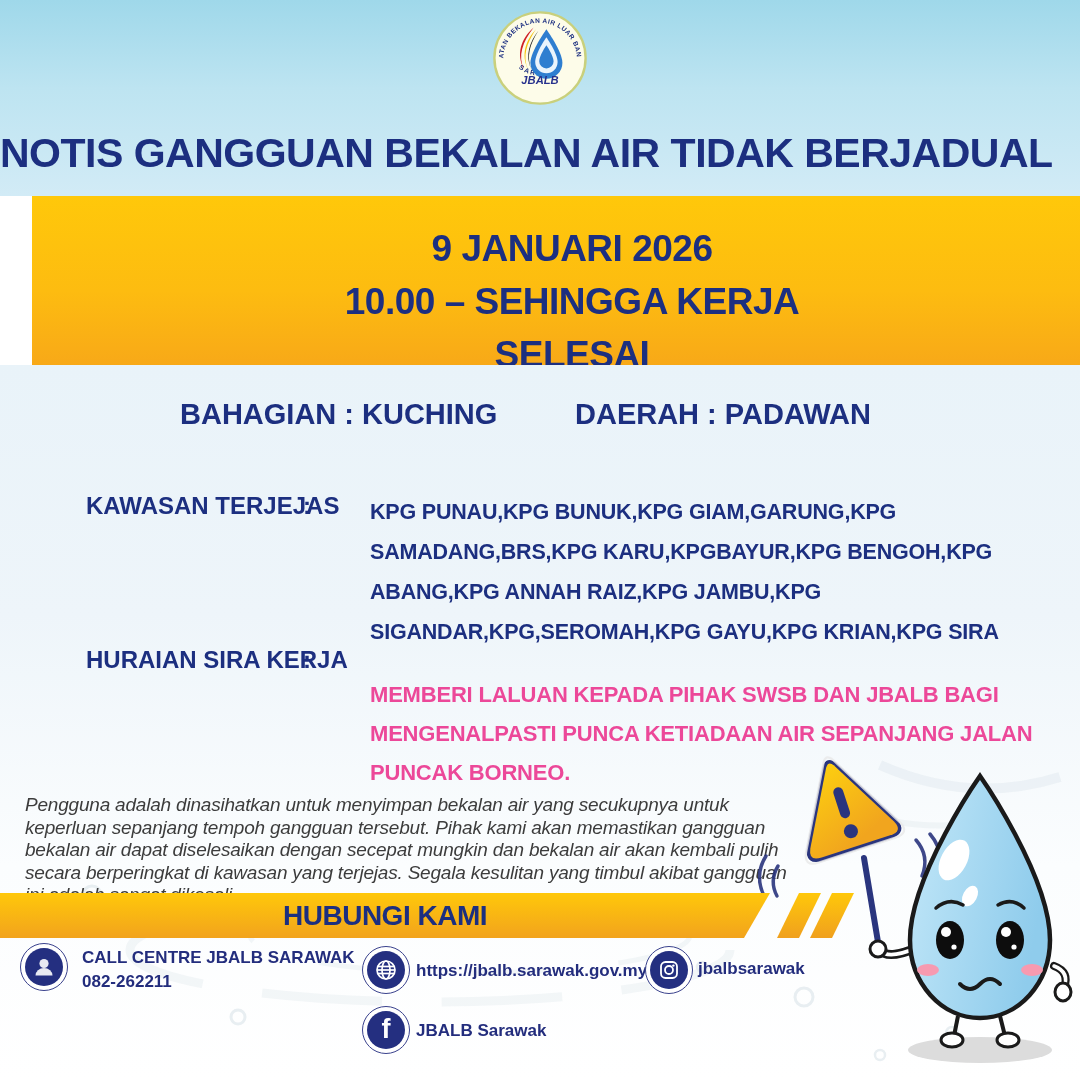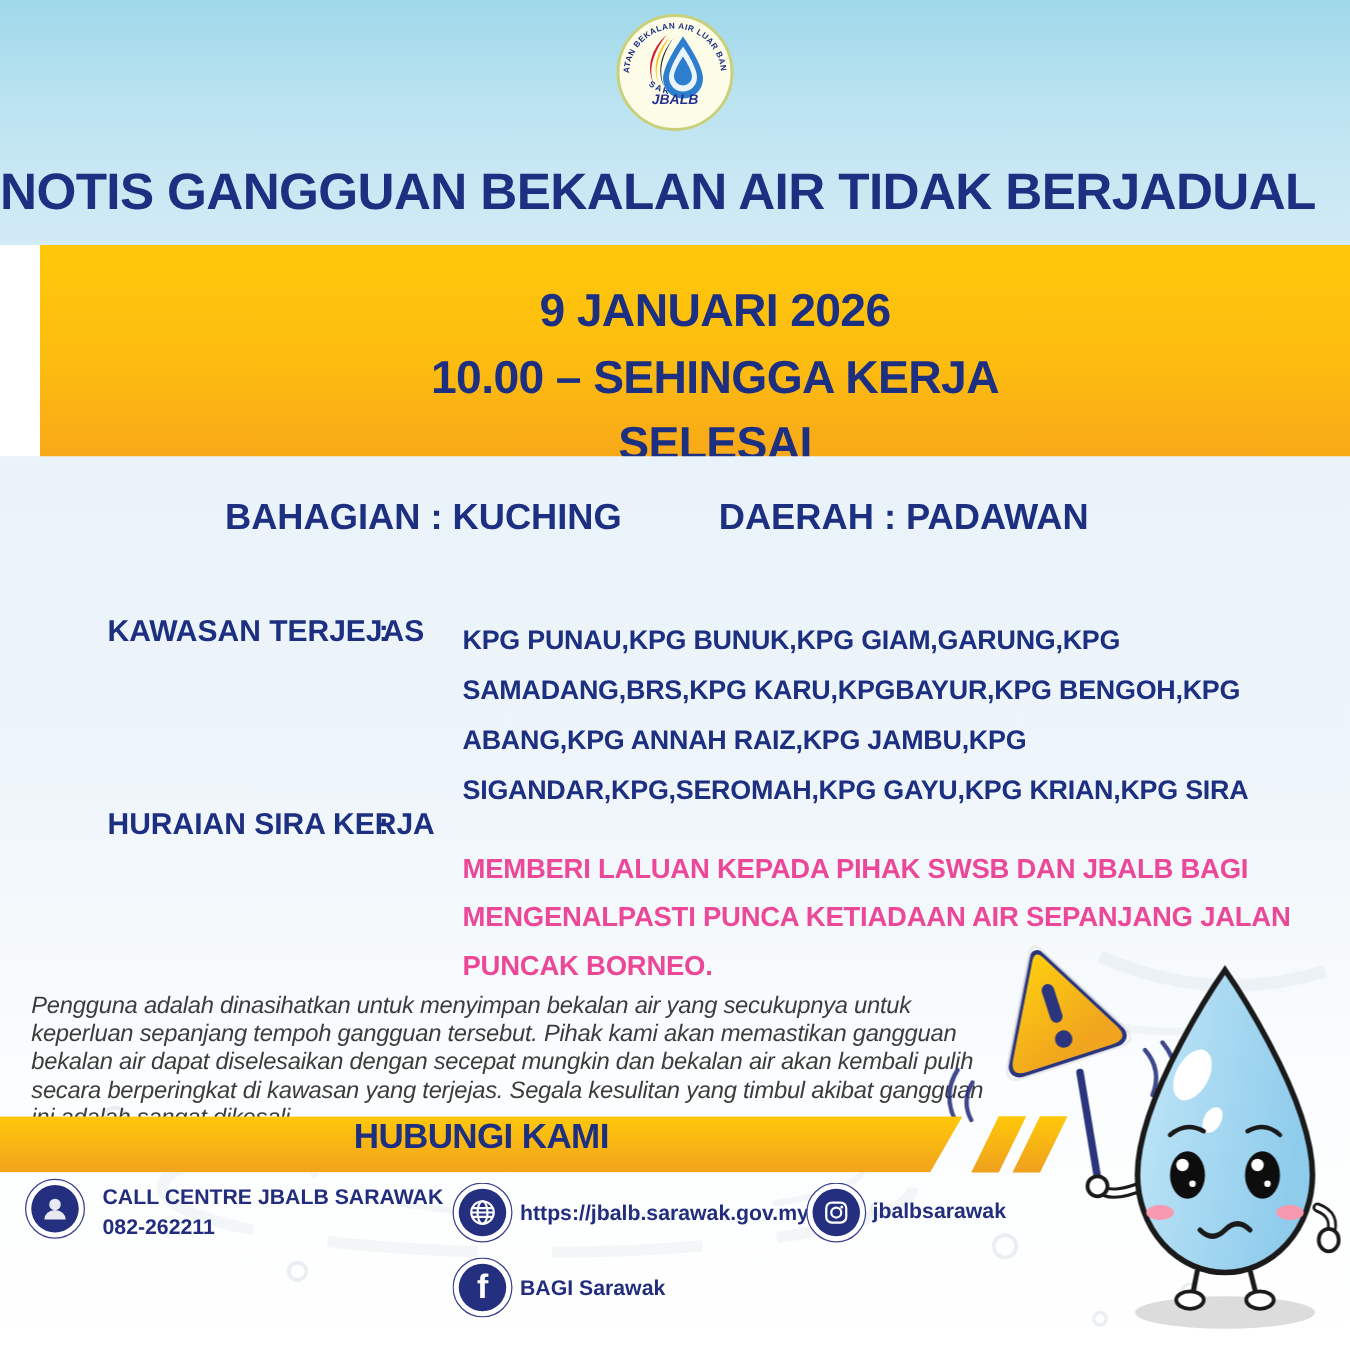--- a/index.html
+++ b/index.html
@@ -26,21 +26,21 @@
   .kawasan-lines{position:absolute;left:370px;top:500px;width:640px;}
   .kawasan-lines div{color:#1c2f80;font-size:21.5px;font-weight:700;height:40px;letter-spacing:-0.2px;white-space:nowrap;}
   .huraian-lines{position:absolute;left:370px;top:682px;width:640px;}
   .huraian-lines div{color:#ec4899;font-size:22px;font-weight:700;height:39px;letter-spacing:-0.2px;white-space:nowrap;}
   .advisory{position:absolute;left:25px;top:794px;width:772px;color:#3c3c3c;
           font-size:19px;font-style:italic;line-height:22.5px;letter-spacing:-0.2px;}
   
   .hubungi-banner{position:absolute;left:0;top:893px;width:770px;height:45px;
           background:linear-gradient(180deg,#ffc80a,#f2a31d);
           clip-path:polygon(0 0,100% 0,calc(100% - 26px) 100%,0 100%);
-          display:flex;align-items:flex-start;justify-content:center;}
+          display:flex;align-items:center;justify-content:center;}
   .hubungi-banner span{color:#1c2f80;font-size:28px;font-weight:700;letter-spacing:-0.5px;}
   .stripe{position:absolute;top:893px;height:45px;width:22px;
           background:linear-gradient(180deg,#ffc80a,#f0a01e);transform:skewX(-26deg);}
   .stripe.s1{left:788px;}
   .stripe.s2{left:821px;}
   
   .contact-icon{position:absolute;width:48px;height:48px;border-radius:50%;
           background:#fff;border:1.5px solid #39418c;box-sizing:border-box;
           display:flex;align-items:center;justify-content:center;}
   .contact-icon .inner{width:38px;height:38px;border-radius:50%;background:#242f80;
@@ -231,15 +231,15 @@
       </svg>
     </div>
   </div>
   <div class="contact-text" style="left:698px;top:959px;">jbalbsarawak</div>
 
   <div class="contact-icon" style="left:362px;top:1006px;">
     <div class="inner">
         <span class="fb-glyph">f</span>
       </div>
   </div>
-  <div class="contact-text" style="left:416px;top:1021px;">BAGI Sarawak</div>
+  <div class="contact-text" style="left:416px;top:1021px;">JBALB Sarawak</div>
 
 </div>
 
 </body></html>

